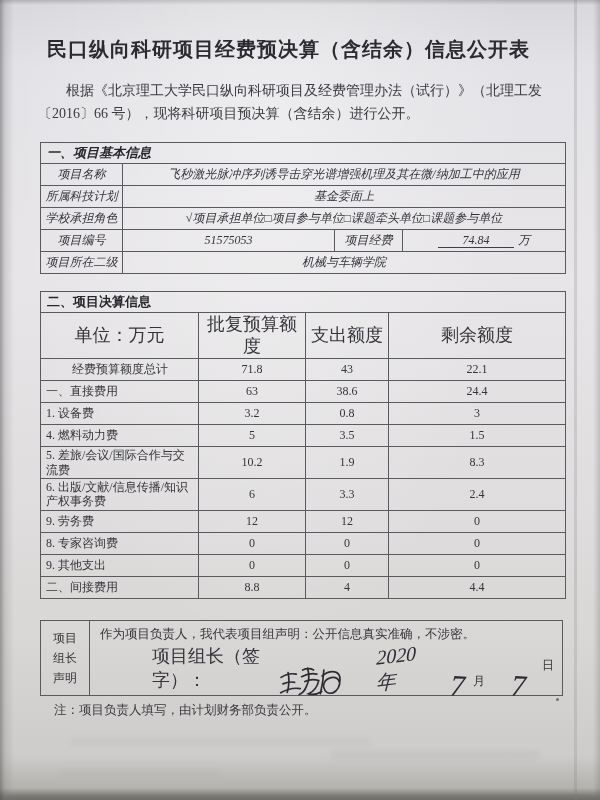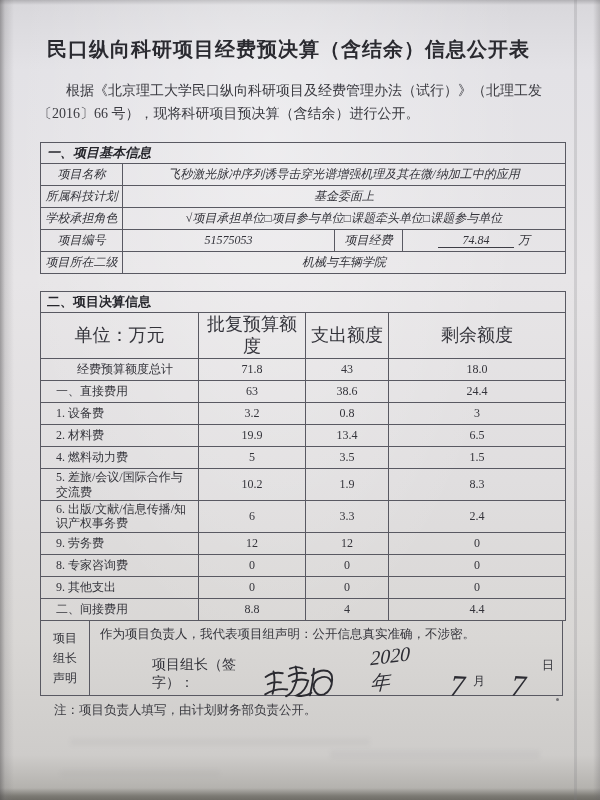--- a/index.html
+++ b/index.html
@@ -21,32 +21,32 @@
   .intro .l1{display:block;text-indent:2em;}
   .intro .l2{display:block;}
   table{border-collapse:collapse;table-layout:fixed;position:absolute;left:40px;width:525px;}
   td{border:1px solid #595962;font-size:12px;color:#34343b;text-align:center;
     padding:1px 4px;height:19px;line-height:1.2;overflow:hidden;}
   tr.sec td{text-align:left;font-family:"Liberation Sans",sans-serif;font-weight:700;
     font-size:13px;padding-left:6px;height:18px;color:#26262c;}
   .t1{top:142px;font-style:italic;}
   .t2{top:291px;}
   .t2 tr.hdr td{height:27px;font-size:18px;}
-  .t2 td.lbl{text-align:left;padding-left:15px;}
+  .t2 td.lbl{text-align:left;padding-left:5px;}
   .t2 tr.center-lbl td.lbl{text-align:center;}
   .uline{display:inline-block;min-width:64px;border-bottom:1px solid #3e3e46;
     padding:0 6px;margin-right:4px;}
   .decl{position:absolute;left:40px;top:620px;width:521px;height:74px;
     border:1px solid #595962;display:flex;}
   .decl-label{width:48px;border-right:1px solid #595962;display:flex;flex-direction:column;
     align-items:center;justify-content:center;gap:3px;font-size:12px;color:#34343b;}
   .decl-body{flex:1;padding:5px 8px 0 10px;position:relative;}
   .statement{margin:0;font-size:12.5px;color:#34343b;}
   .sign-line{display:flex;align-items:flex-end;margin-top:1px;}
-  .sign-label{font-size:14px;margin-left:52px;padding-bottom:8px;}
+  .sign-label{font-size:18px;margin-left:52px;padding-bottom:8px;}
   .sig-svg{margin:0 0 -4px -4px;}
   .hw{font-style:italic;color:#2c2c33;}
   .hw-year{font-size:20px;transform:rotate(-7deg) skewX(-8deg);margin:0 0 6px 26px;}
   .hw-seven{font-size:30px;line-height:.8;transform:rotate(3deg);margin:0 0 2px 26px;}
   .small-unit{font-size:12px;margin:0 0 10px 8px;}
   .day-unit{margin:0 0 26px 16px;}
   .footnote{position:absolute;left:54px;top:702px;margin:0;font-size:12.5px;color:#3a3a40;}
   .smudge{position:absolute;background:#6d6d75;opacity:.05;filter:blur(2px);border-radius:2px;}
   .s1{left:70px;top:738px;width:300px;height:8px;}
   .s2{left:330px;top:750px;width:210px;height:9px;opacity:.06;}
@@ -119,39 +119,33 @@
       <tr class="hdr">
         <td>单位：万元</td>
         <td>批复预算额度</td>
         <td>支出额度</td>
         <td>剩余额度</td>
       </tr>
       <tr class="center-lbl">
         <td class="lbl">经费预算额度总计</td>
         <td>71.8</td>
         <td>43</td>
-        <td>18.0</td>
+        <td>22.1</td>
       </tr>
       <tr>
         <td class="lbl">一、直接费用</td>
         <td>63</td>
         <td>38.6</td>
         <td>24.4</td>
       </tr>
       <tr>
         <td class="lbl">1. 设备费</td>
         <td>3.2</td>
         <td>0.8</td>
         <td>3</td>
-      </tr>
-      <tr>
-        <td class="lbl">2. 材料费</td>
-        <td>19.9</td>
-        <td>13.4</td>
-        <td>6.5</td>
       </tr>
       <tr>
         <td class="lbl">4. 燃料动力费</td>
         <td>5</td>
         <td>3.5</td>
         <td>1.5</td>
       </tr>
       <tr>
         <td class="lbl">5. 差旅/会议/国际合作与交流费</td>
         <td>10.2</td>

